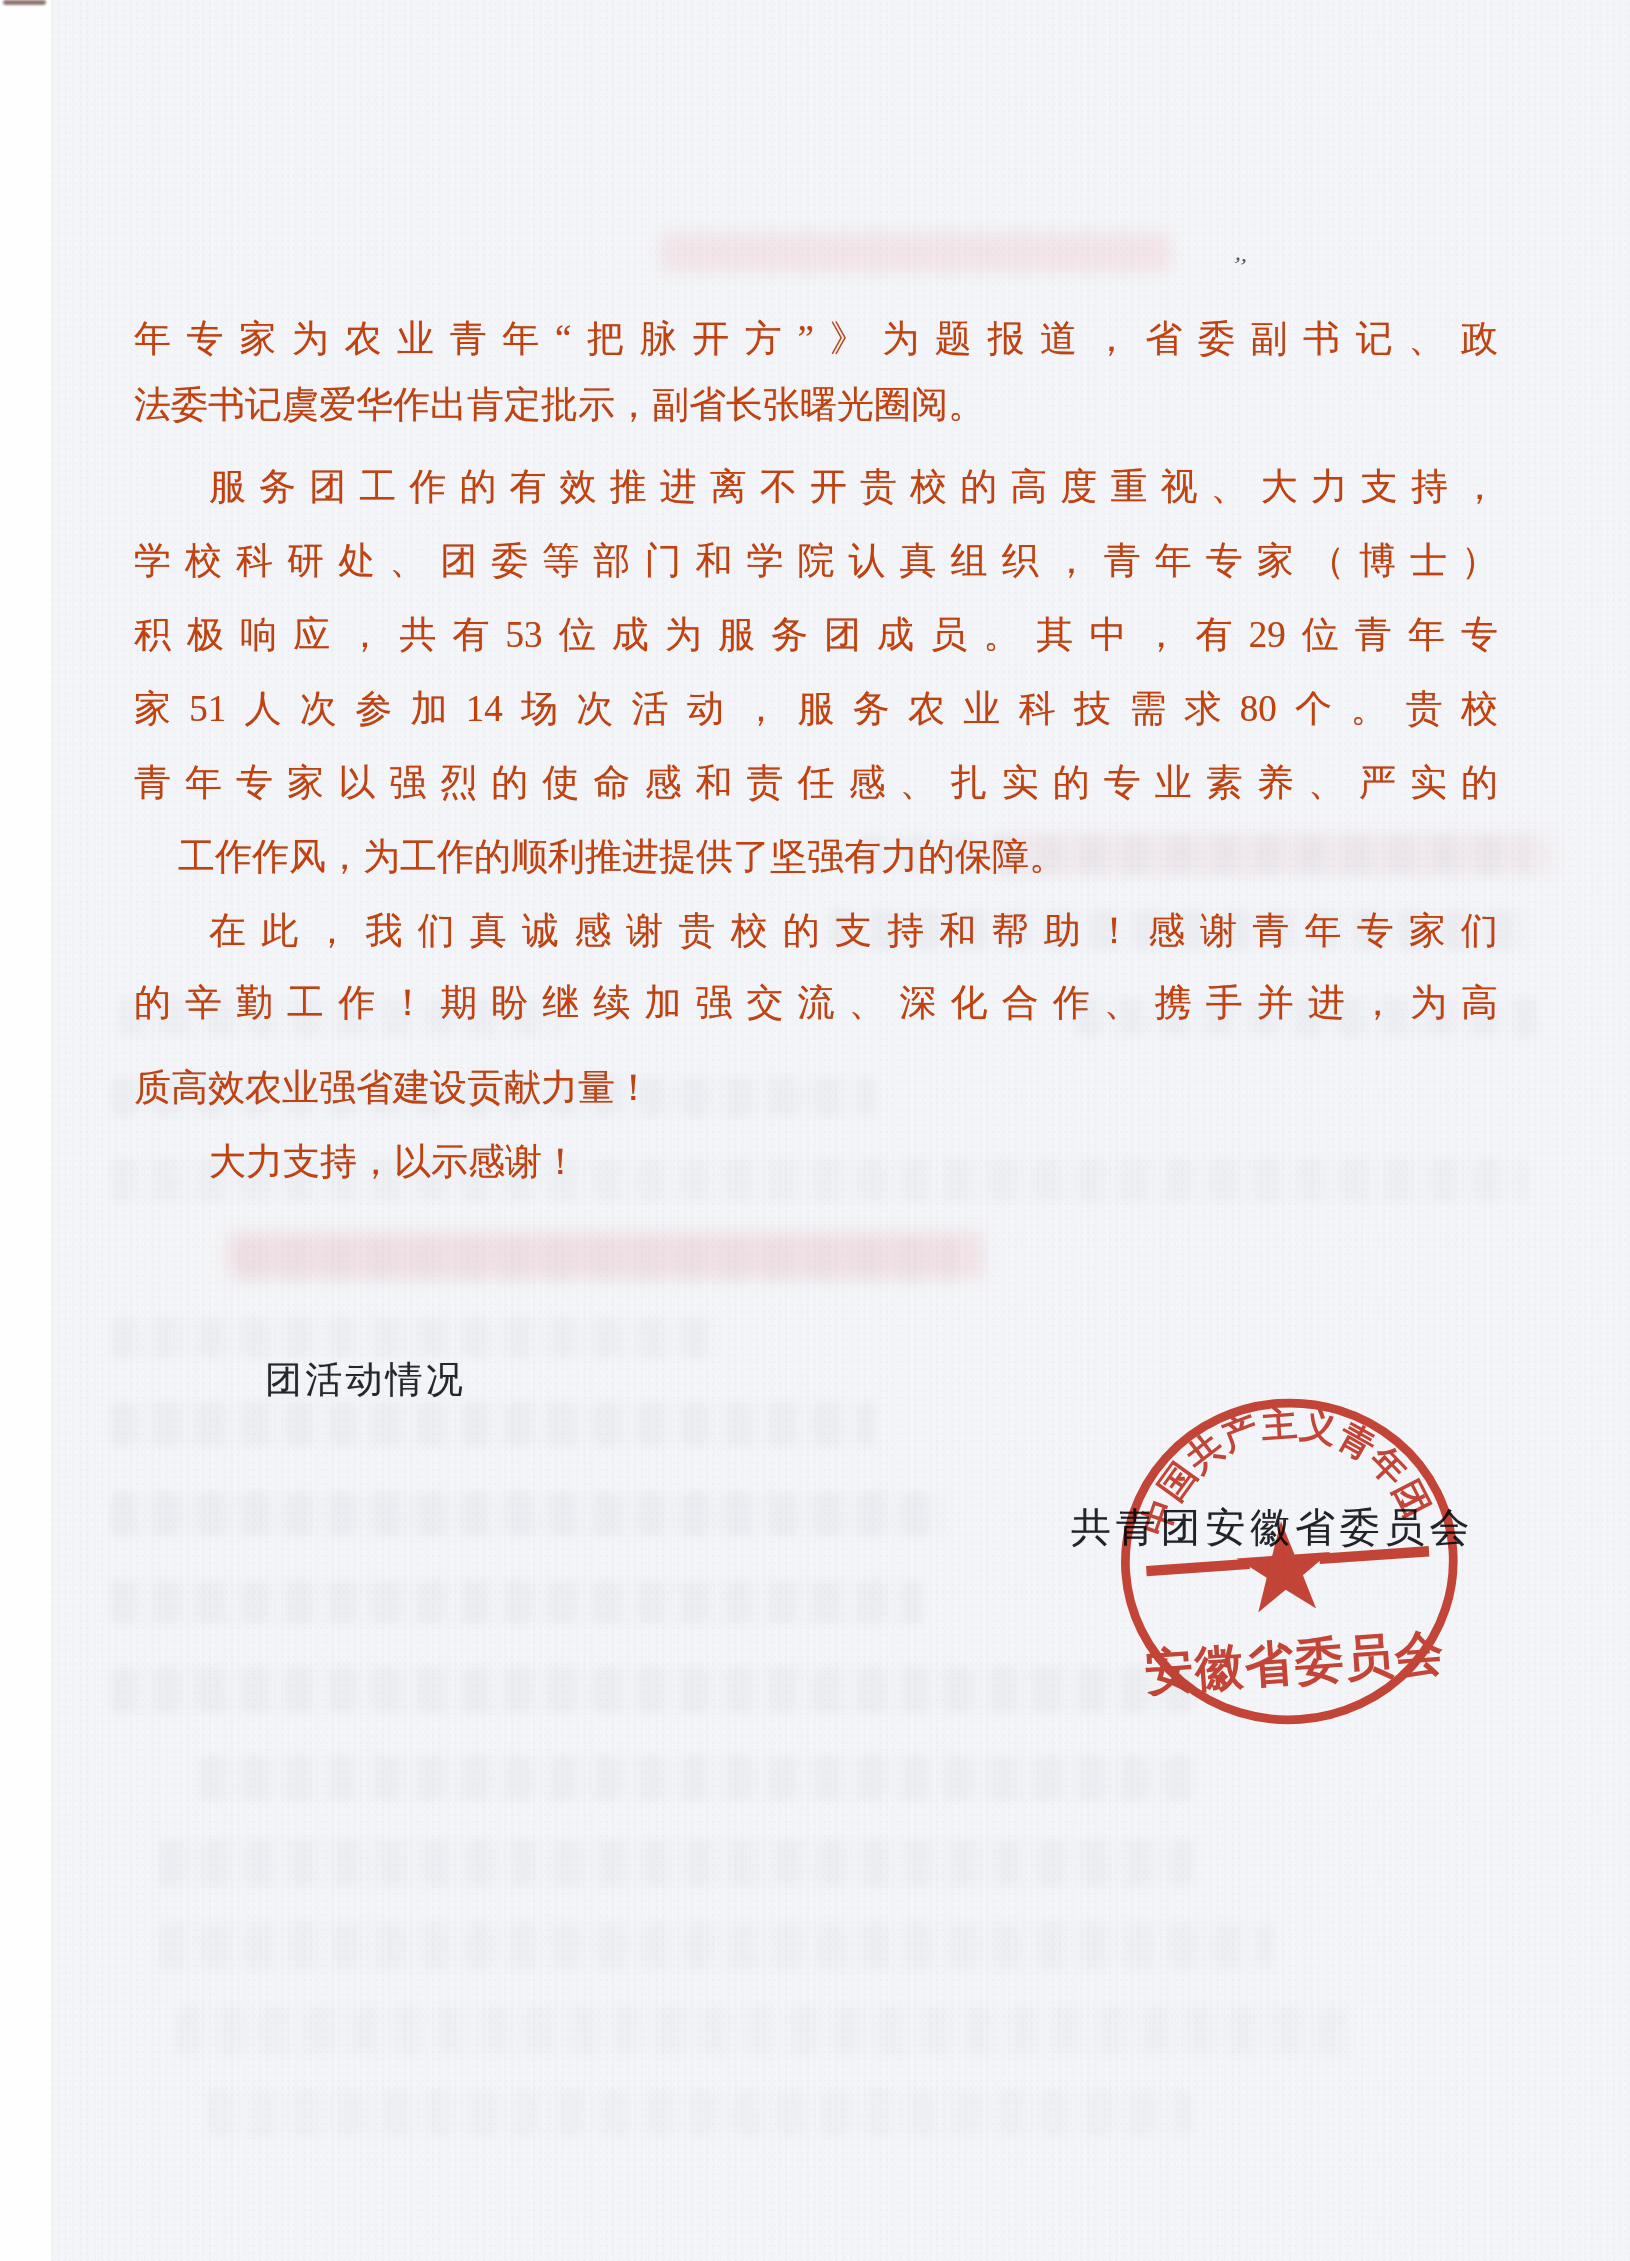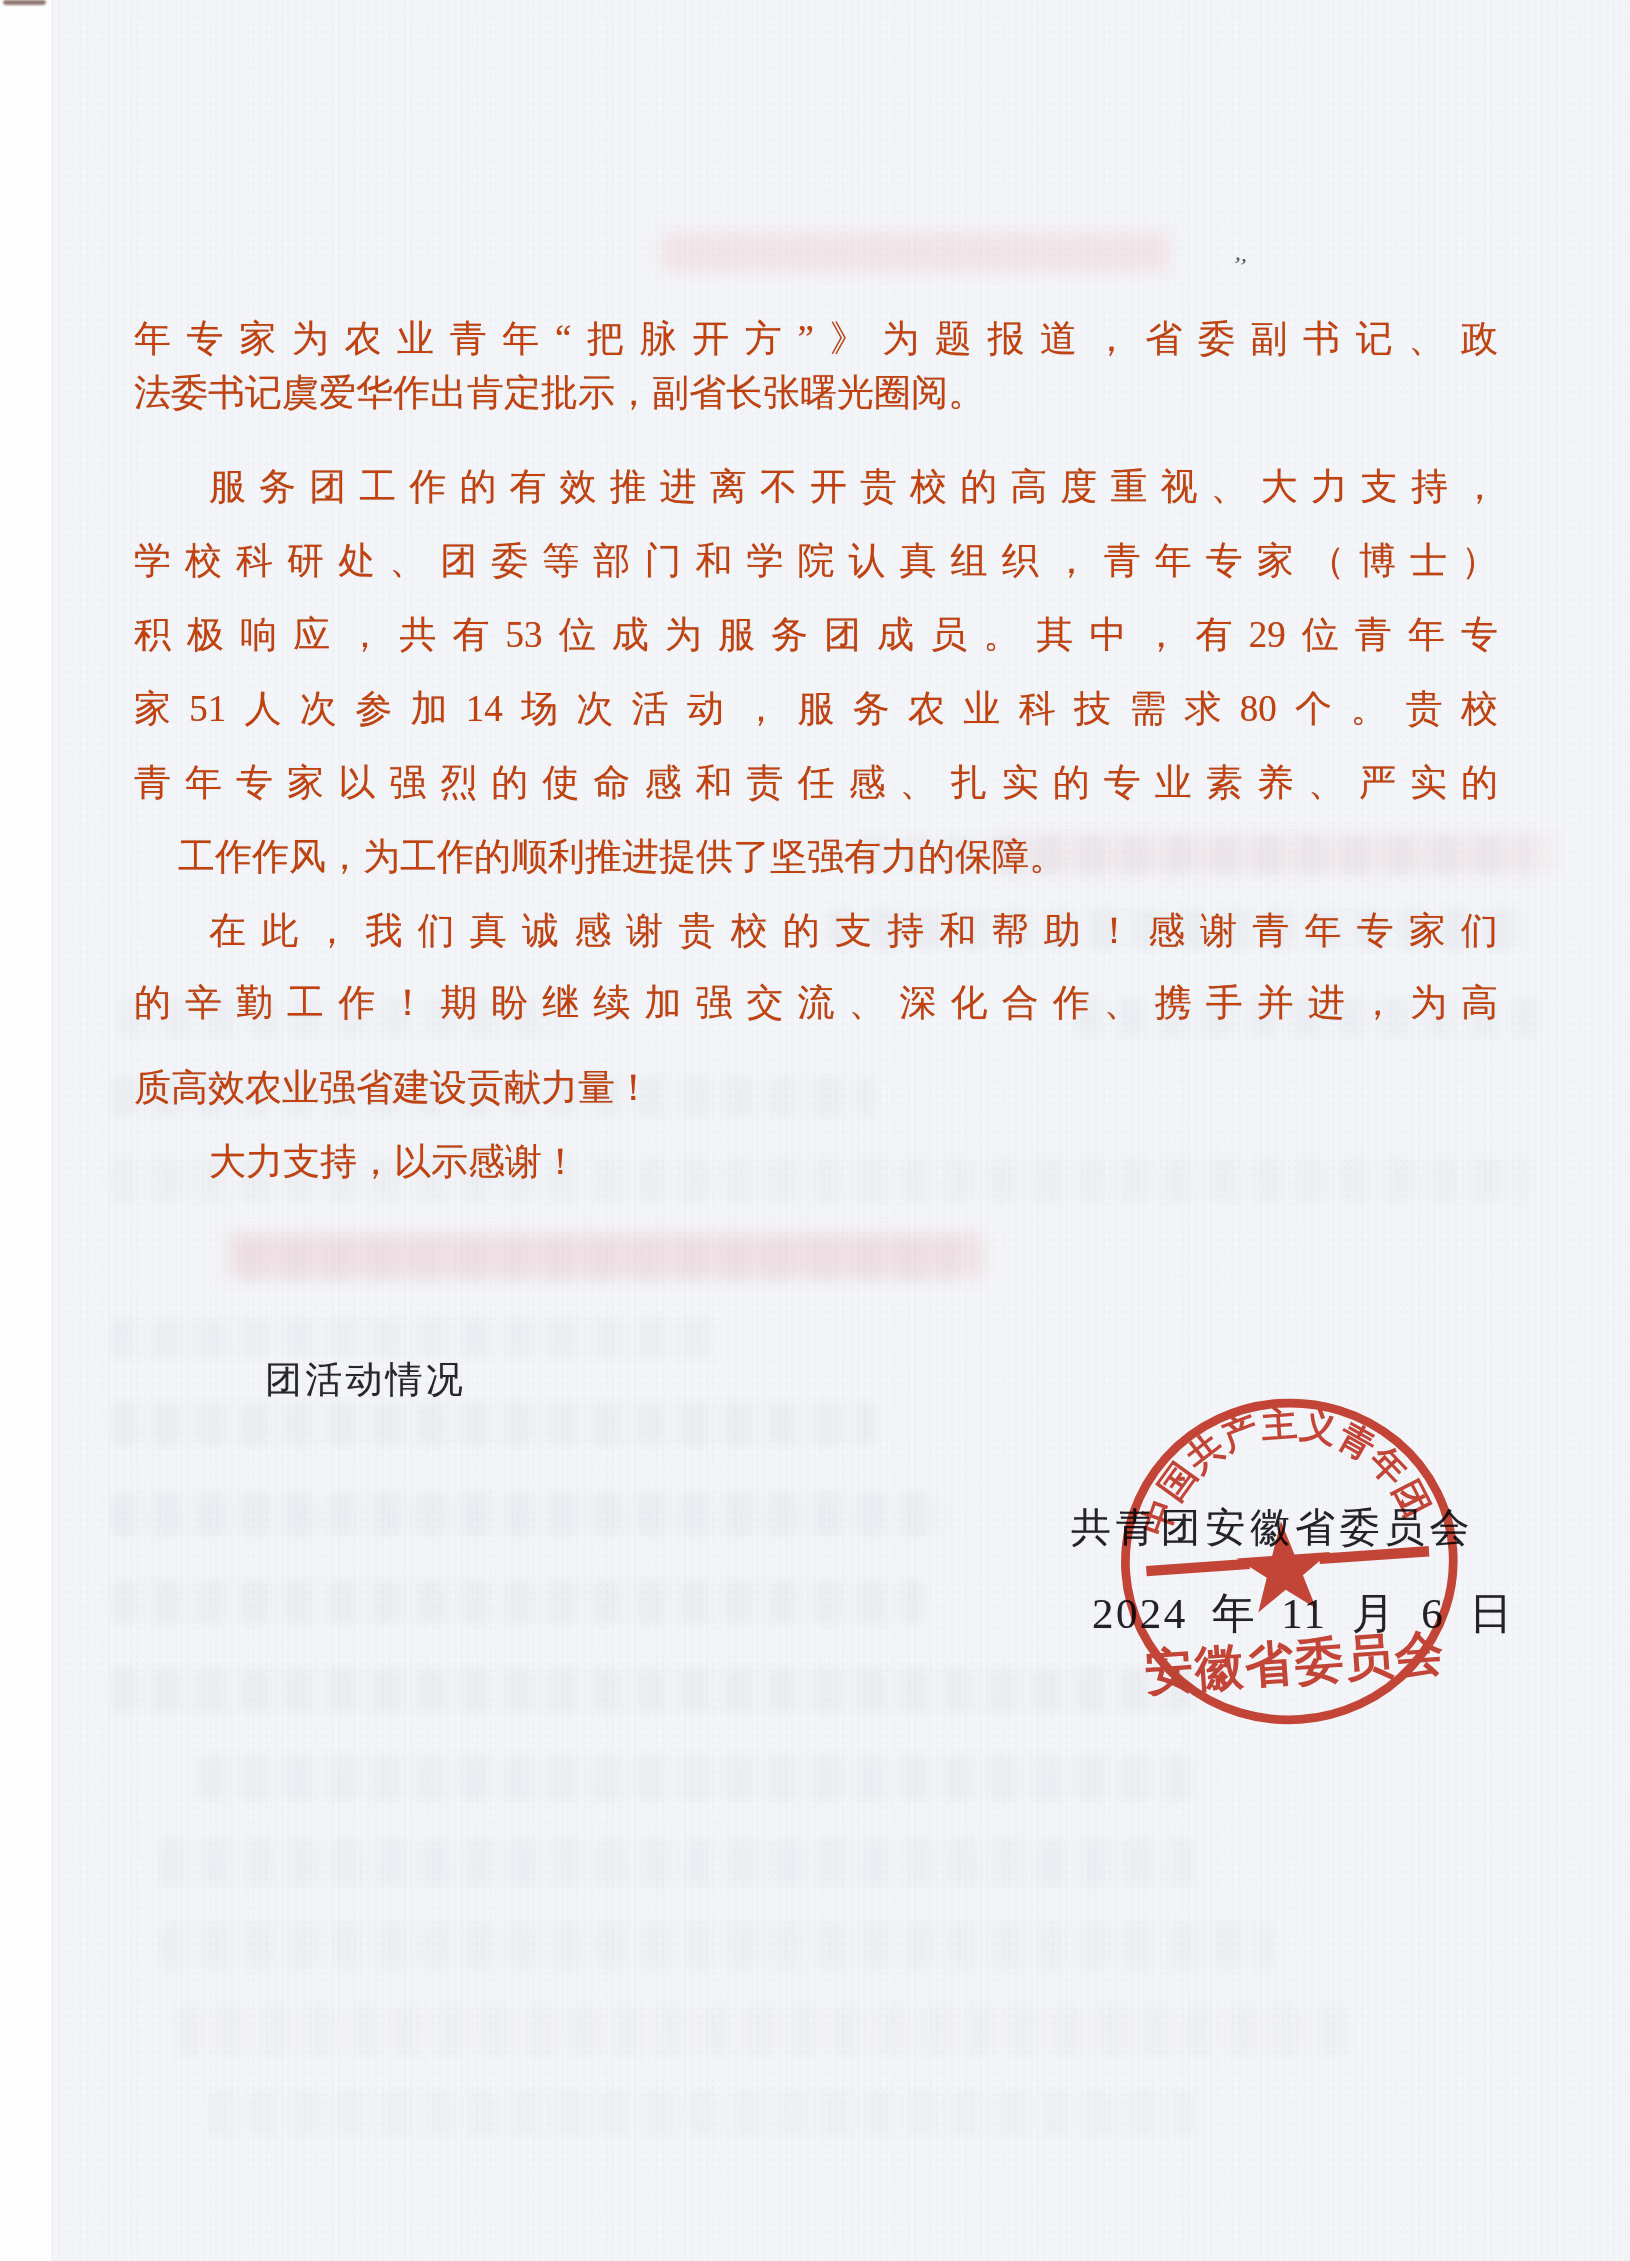--- a/index.html
+++ b/index.html
@@ -123,38 +123,37 @@
       <div class="bleed" style="left: 159px; top: 1922px; width: 1114px; height: 48px; opacity: 0.45;"></div>
       <div class="bleed" style="left: 175px; top: 2006px; width: 1178px; height: 49px; opacity: 0.4;"></div>
       <div class="bleed" style="left: 207px; top: 2089px; width: 987px; height: 48px; opacity: 0.38;"></div>
       <div class="pinkbleed" style="left: 661px; top: 232px; width: 509px; height: 40px; opacity: 0.9;"></div>
       <div class="pinkbleed" style="left: 227px; top: 1232px; width: 756px; height: 46px; opacity: 1;"></div>
       <div class="pinkbleed" style="left: 995px; top: 834px; width: 557px; height: 41px; opacity: 0.5;"></div>
     </div>
 
   <div id="body-text">
       <div class="line justify" style="top: 314px;">年专家为农业青年“把脉开方”》为题报道，省委副书记、政</div>
-      <div class="line" style="top: 368px;">法委书记虞爱华作出肯定批示，副省长张曙光圈阅。</div>
+      <div class="line" style="top: 380px;">法委书记虞爱华作出肯定批示，副省长张曙光圈阅。</div>
       <div class="line justify indent" style="top: 462px;">服务团工作的有效推进离不开贵校的高度重视、大力支持，</div>
       <div class="line justify" style="top: 536px;">学校科研处、团委等部门和学院认真组织，青年专家（博士）</div>
       <div class="line justify" style="top: 610px;">积极响应，共有53位成为服务团成员。其中，有29位青年专</div>
       <div class="line justify" style="top: 684px;">家51人次参加14场次活动，服务农业科技需求80个。贵校</div>
       <div class="line justify" style="top: 758px;">青年专家以强烈的使命感和责任感、扎实的专业素养、严实的</div>
       <div class="line" style="top: 832px; margin-left: 44px;">工作作风，为工作的顺利推进提供了坚强有力的保障。</div>
       <div class="line justify indent" style="top: 906px;">在此，我们真诚感谢贵校的支持和帮助！感谢青年专家们</div>
       <div class="line justify" style="top: 978px;">的辛勤工作！期盼继续加强交流、深化合作、携手并进，为高</div>
       <div class="line" style="top: 1063px;">质高效农业强省建设贡献力量！</div>
       <div class="line indent" style="top: 1137px;">大力支持，以示感谢！</div>
     </div>
 
   <div class="attach-line" style="left:265px;top:1355px;">团活动情况</div>
 
   <div class="signature">共青团安徽省委员会</div>
 
-  <div class="dateline">2024 年 11 月 6 日</div>
 
   <div class="comma-mark">’’</div>
 
   <svg id="stamp-svg" width="1630" height="2261" viewBox="0 0 2048 2841">
     <g transform="rotate(-4 1620 1962)">
       <ellipse cx="1620" cy="1962" rx="206" ry="199" fill="none" stroke="#c93a28" stroke-width="11"></ellipse>
       <path id="seal-arc" d="M1470,1913 A158,158 0 0 1 1770,1913" fill="none"></path>
       <text class="seal-arc-text">
         <textPath href="#seal-arc" startOffset="50%" text-anchor="middle">中国共产主义青年团</textPath>
       </text>

